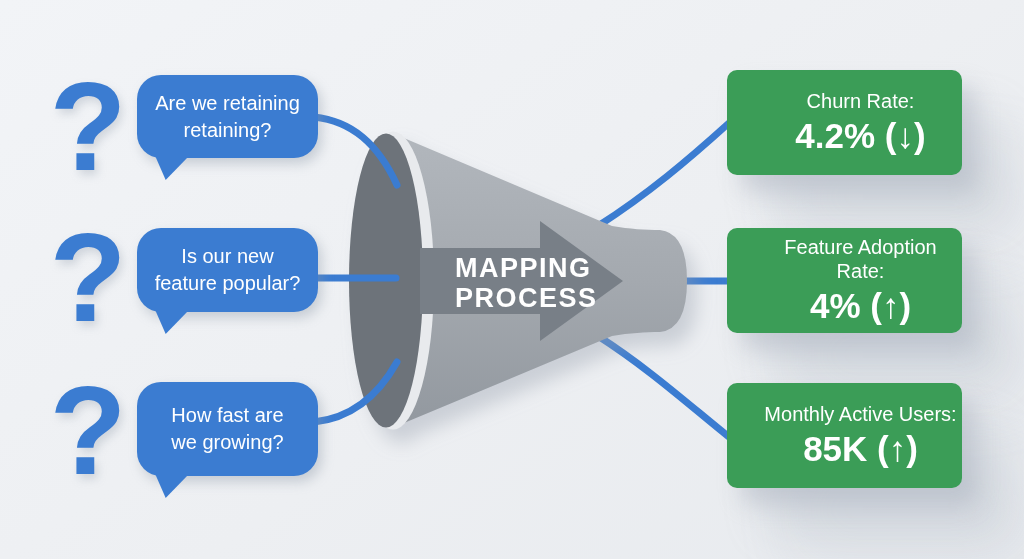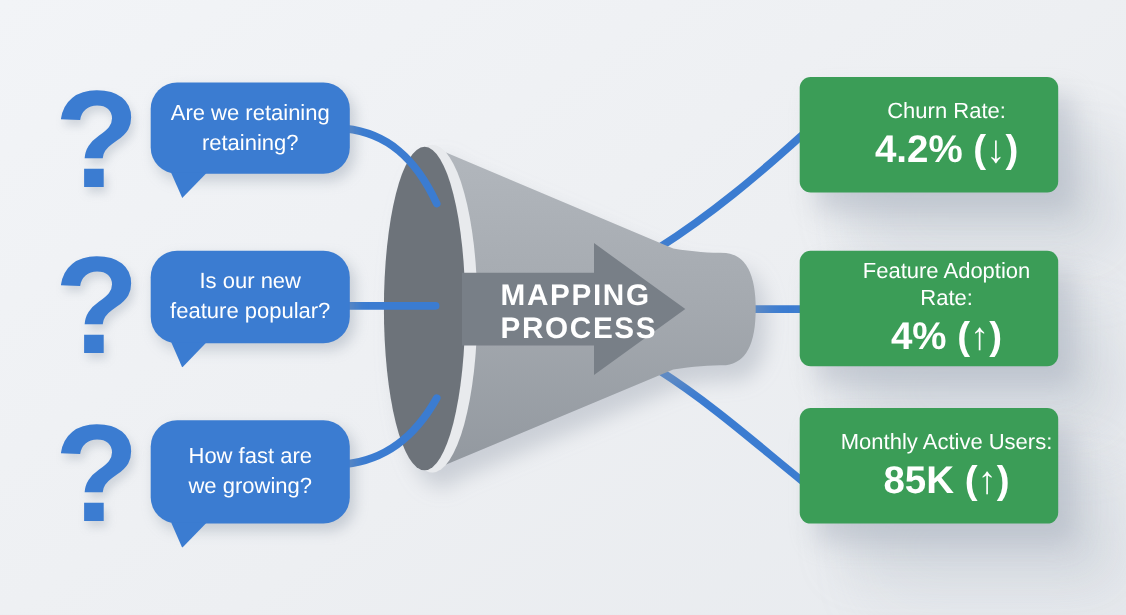--- a/index.html
+++ b/index.html
@@ -108,18 +108,18 @@
   </div>
 
   <div class="metric" style="top:70px">
     <div class="label">Churn Rate:</div>
     <div class="value">4.2% (↓)</div>
   </div>
   <div class="metric" style="top:228px">
     <div class="label">Feature Adoption Rate:</div>
     <div class="value">4% (↑)</div>
   </div>
-  <div class="metric" style="top:371px">
+  <div class="metric" style="top:383px">
     <div class="label">Monthly Active Users:</div>
     <div class="value">85K (↑)</div>
   </div>
 
 </div>
 
 </body></html>

